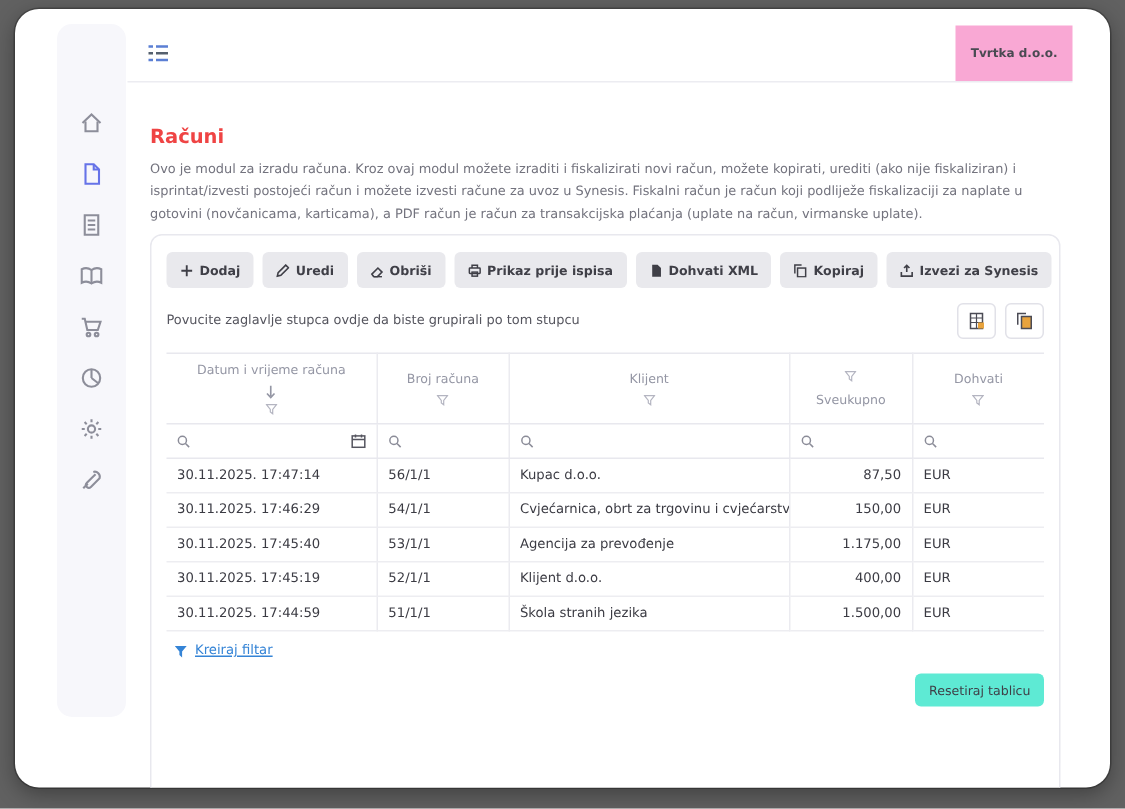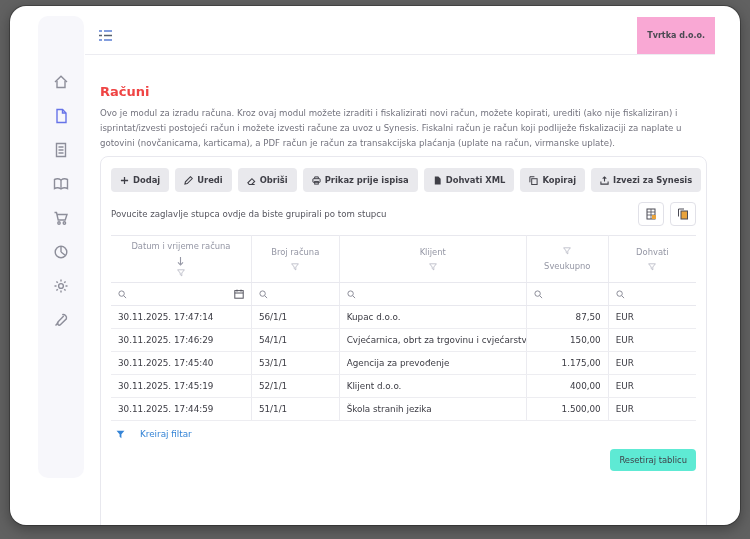--- a/index.html
+++ b/index.html
@@ -94,22 +94,22 @@
     border:none; outline:none; background:transparent; flex:1; min-width:0;
     font-family:inherit; font-size:8.6px; color:#3b3b43;
   }
   tbody tr.data-row td{
     border-bottom:1px solid #ededf1; font-size:8.8px; color:#3b3b43; height:23px;
   }
   tbody tr.data-row{ cursor:pointer; }
   td.num, .hdr-right{ text-align:right; }
   
   .create-filter{
-    display:flex; align-items:flex-end; gap:15px; padding:8px 5px 2px 5px;
-    color:#3584d6; font-size:8.8px; cursor:pointer; width:max-content;
+    display:flex; align-items:flex-end; gap:5px; padding:8px 5px 2px 5px;
+    color:#3584d6; font-size:8.8px; cursor:pointer; width:max-content;text-decoration:underline;
   }
   .create-filter svg{ width:9px; height:9px; display:block; }
   .reset-row{ display:flex; justify-content:flex-end; margin-top:8px; }
   .reset-btn{
     background:#5eead4; border:none; border-radius:4px; cursor:pointer;
     font-family:inherit; font-size:8.4px; color:#3f3f47; padding:6px 9px;
   }
 </style>
 </head>
 <body>

